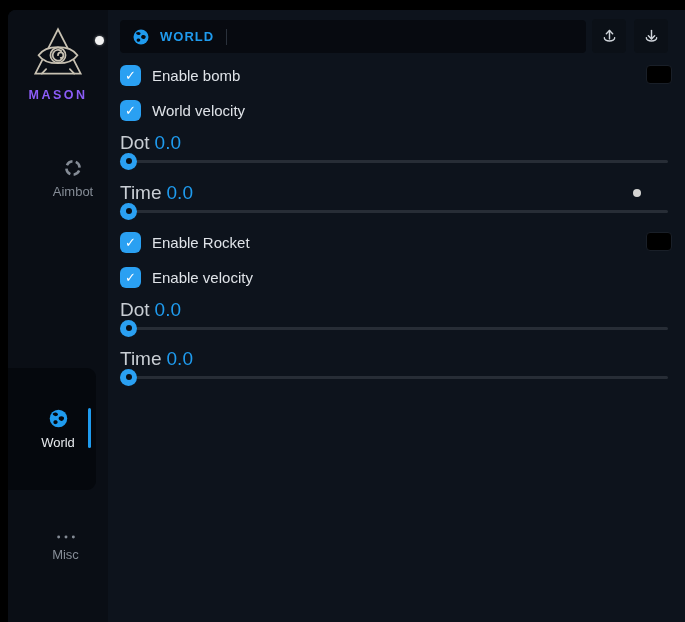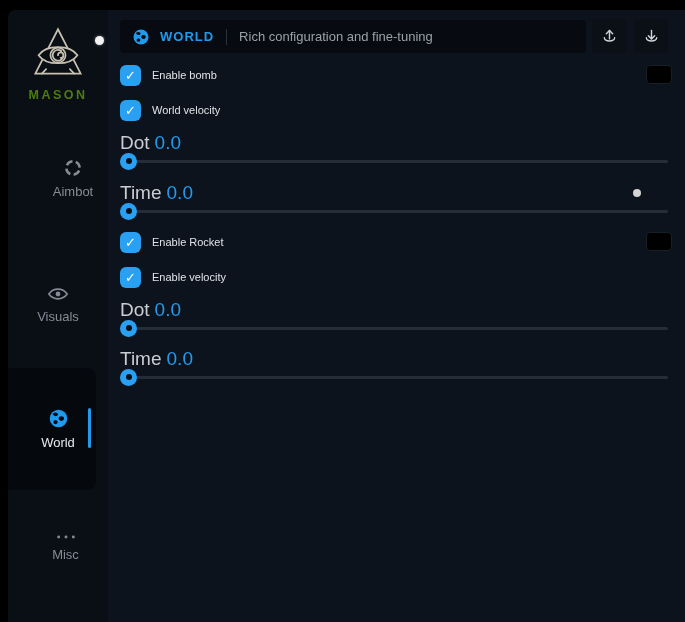--- a/index.html
+++ b/index.html
@@ -6,21 +6,21 @@
   html, body { width: 685px; height: 622px; background: #000; overflow: hidden;
     font-family: "Liberation Sans", "DejaVu Sans", sans-serif; }
   .stage { position: relative; width: 685px; height: 622px; background: #000; }
   .app { position: absolute; left: 8px; top: 10px; width: 677px; height: 612px;
     background: #0d131c; border-top-left-radius: 8px; overflow: hidden; }
 
   
   .sidebar { position: absolute; left: 0; top: 0; width: 100px; height: 612px;
     background: #0a0e15; }
   .logo-wrap { position: absolute; left: 0; top: 16px; width: 100px; text-align: center; }
-  .logo-title { margin-top: 4px; color: #4d7c0f; font-size: 12.5px; font-weight: bold;
+  .logo-title { margin-top: 4px; color: #8b5cf6; font-size: 12.5px; font-weight: bold;
     letter-spacing: 2.5px; }
   .nav-item { position: absolute; left: 0; width: 100px; text-align: center;
     color: #858c96; cursor: pointer; }
   .nav-item .nav-label { margin-top: 6px; font-size: 13px; }
   .nav-item svg { display: block; margin: 0 auto; }
   .nav-item.selected { color: #e8ebee; }
   .world-card { position: absolute; left: 0; top: 358px; width: 88px; height: 122px;
     background: #05080d; border-radius: 0 9px 9px 0; }
   .active-bar { position: absolute; left: 80px; top: 398px; width: 3px; height: 40px;
     background: #1f9bee; border-radius: 2px; }
@@ -43,21 +43,21 @@
     background: #0b1017; border-radius: 4px; display: flex; align-items: center;
     justify-content: center; cursor: pointer; }
   .icon-btn.upload { left: 472px; }
   .icon-btn.download { left: 514px; }
 
   .cb-row { position: absolute; left: 0; display: flex; align-items: center; height: 22px; }
   .checkbox { width: 21px; height: 21px; border-radius: 6px; background: #2aa0f2;
     display: flex; align-items: center; justify-content: center; cursor: pointer;
     flex: 0 0 auto; }
   .checkbox .check { color: #fff; font-size: 13px; font-weight: bold; line-height: 1; }
-  .cb-label { margin-left: 11px; color: #dfe3e8; font-size: 11px; }
+  .cb-label { margin-left: 11px; color: #dfe3e8; font-size: 15px; }
   .swatch { position: absolute; left: 526px; width: 26px; height: 19px;
     background: #000; border: 1px solid #191f28; border-radius: 4px; cursor: pointer; }
 
   .slider-label { position: absolute; left: 0; font-size: 19px; color: #c9ced4; }
   .slider-label .val { color: #1f9bee; margin-left: 5px; }
   .slider { position: absolute; left: 0; width: 548px; height: 18px; cursor: pointer; }
   .slider .track { position: absolute; left: 0; top: 8px; width: 548px; height: 3px;
     background: #272d36; border-radius: 2px; }
   .slider .handle { position: absolute; left: 0; top: 0.5px; width: 17px; height: 17px;
     border-radius: 50%; background: #2aa0f2; display: flex; align-items: center;
@@ -91,27 +91,20 @@
         <div class="logo-title">MASON</div>
       </div>
 
       <div class="nav-item nav-aimbot">
         <svg width="20" height="20" viewBox="0 0 24 24">
           <circle cx="12" cy="12" r="8" fill="none" stroke="#858c96" stroke-width="3" stroke-dasharray="8.5 4.07" transform="rotate(23 12 12)"></circle>
         </svg>
         <div class="nav-label">Aimbot</div>
       </div>
 
-      <div class="nav-item nav-visuals">
-        <svg width="22" height="18" viewBox="0 0 24 18">
-          <path d="M2 9 C7 2 17 2 22 9 C17 16 7 16 2 9 Z" fill="none" stroke="#858c96" stroke-width="1.8"></path>
-          <circle cx="12" cy="9" r="2.6" fill="#858c96"></circle>
-        </svg>
-        <div class="nav-label">Visuals</div>
-      </div>
 
       <div class="world-card"></div>
       <div class="active-bar"></div>
       <div class="nav-item nav-world selected">
         <svg width="21" height="21" viewBox="0 0 24 24">
           <circle cx="12" cy="12" r="10" fill="#1f9bee"></circle>
           <path fill="#05080d" d="M6 6c2-1.5 4-.6 5 .4 1 1 .2 2.4-1.2 2.8C8.4 9.6 7 9 6 8 5.3 7.2 5.3 6.5 6 6Z
                 M13 10c1.5-1 3.6-.8 4.8.4 1 1 .6 2.6-.6 3.6-1.2 1-3 1-4.2-.2-1-1-1.2-2.8 0-3.8Z
                 M8 14c1.4-.4 2.8.4 3 1.8.2 1.2-.6 2.4-2 2.6-1.3.2-2.6-.6-2.8-1.9C6 15.2 6.8 14.3 8 14Z"></path>
         </svg>
@@ -132,21 +125,20 @@
 
       <div class="header-bar">
         <svg width="18" height="18" viewBox="0 0 24 24">
           <circle cx="12" cy="12" r="10" fill="#1f9bee"></circle>
           <path fill="#070a10" d="M6 6c2-1.5 4-.6 5 .4 1 1 .2 2.4-1.2 2.8C8.4 9.6 7 9 6 8 5.3 7.2 5.3 6.5 6 6Z
                 M13 10c1.5-1 3.6-.8 4.8.4 1 1 .6 2.6-.6 3.6-1.2 1-3 1-4.2-.2-1-1-1.2-2.8 0-3.8Z
                 M8 14c1.4-.4 2.8.4 3 1.8.2 1.2-.6 2.4-2 2.6-1.3.2-2.6-.6-2.8-1.9C6 15.2 6.8 14.3 8 14Z"></path>
         </svg>
         <span class="header-title">WORLD</span>
         <span class="header-divider"></span>
-        <span class="header-subtitle">Rich configuration and fine-tuning</span>
       </div>
 
       <div class="icon-btn upload">
         <svg width="19" height="19" viewBox="0 0 24 24">
           <g fill="none" stroke="#cfd4da" stroke-width="1.8" stroke-linecap="round" stroke-linejoin="round">
             <path d="M12 15 V4.5"></path>
               <path d="M8 8.5 L12 4.5 L16 8.5"></path>
             <path d="M5.5 13.5 c-.8 5.6 13.8 5.6 13 0"></path>
           </g>
         </svg>

